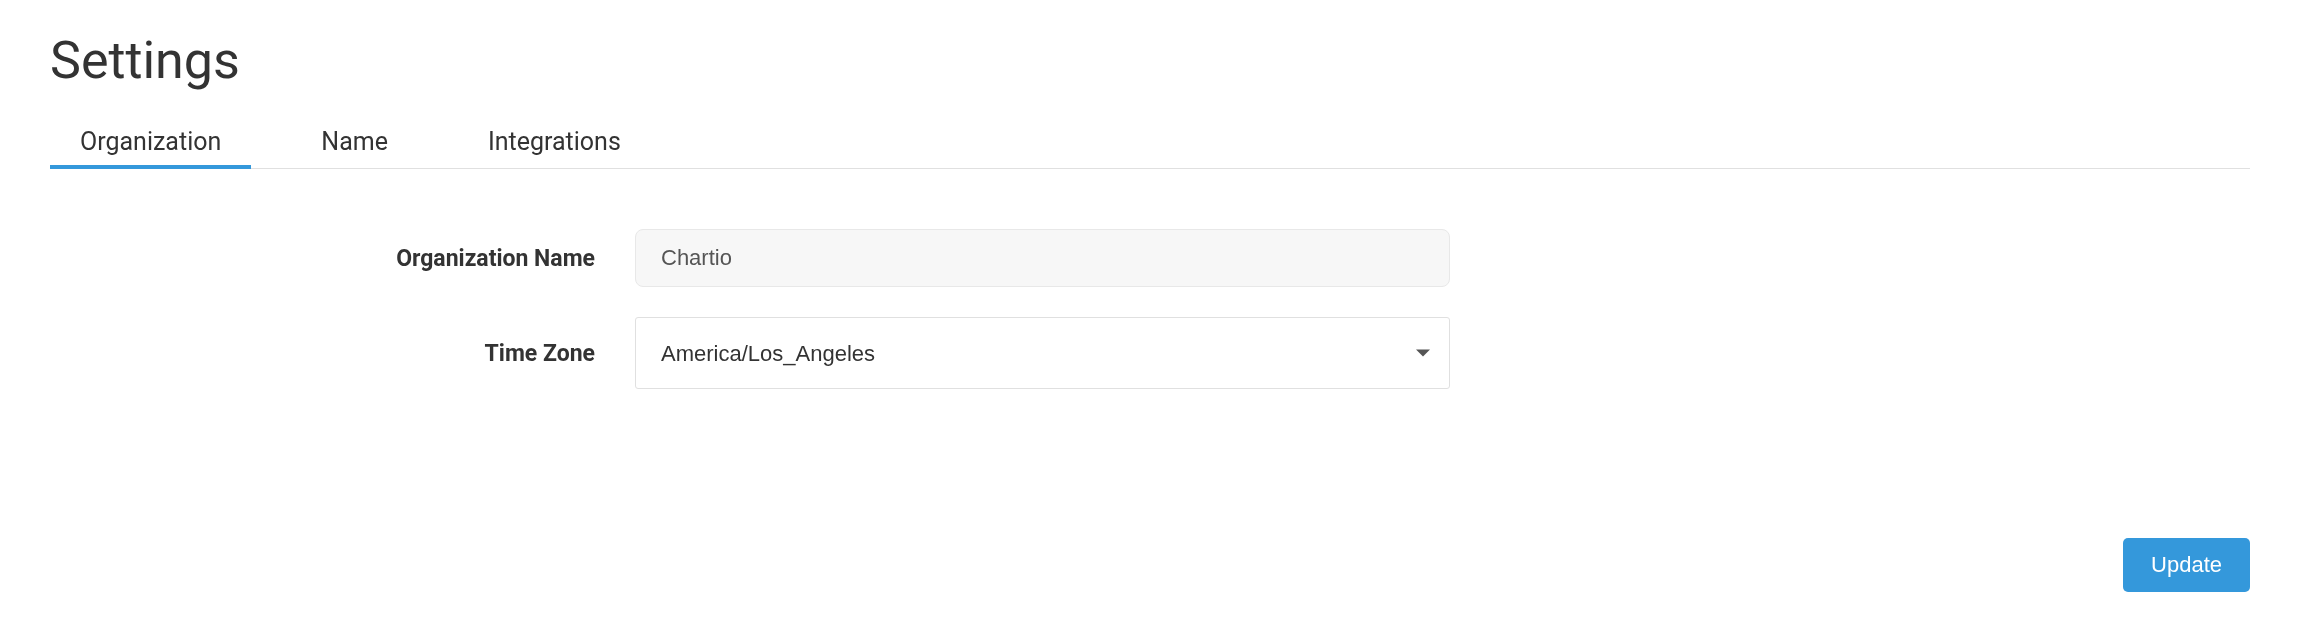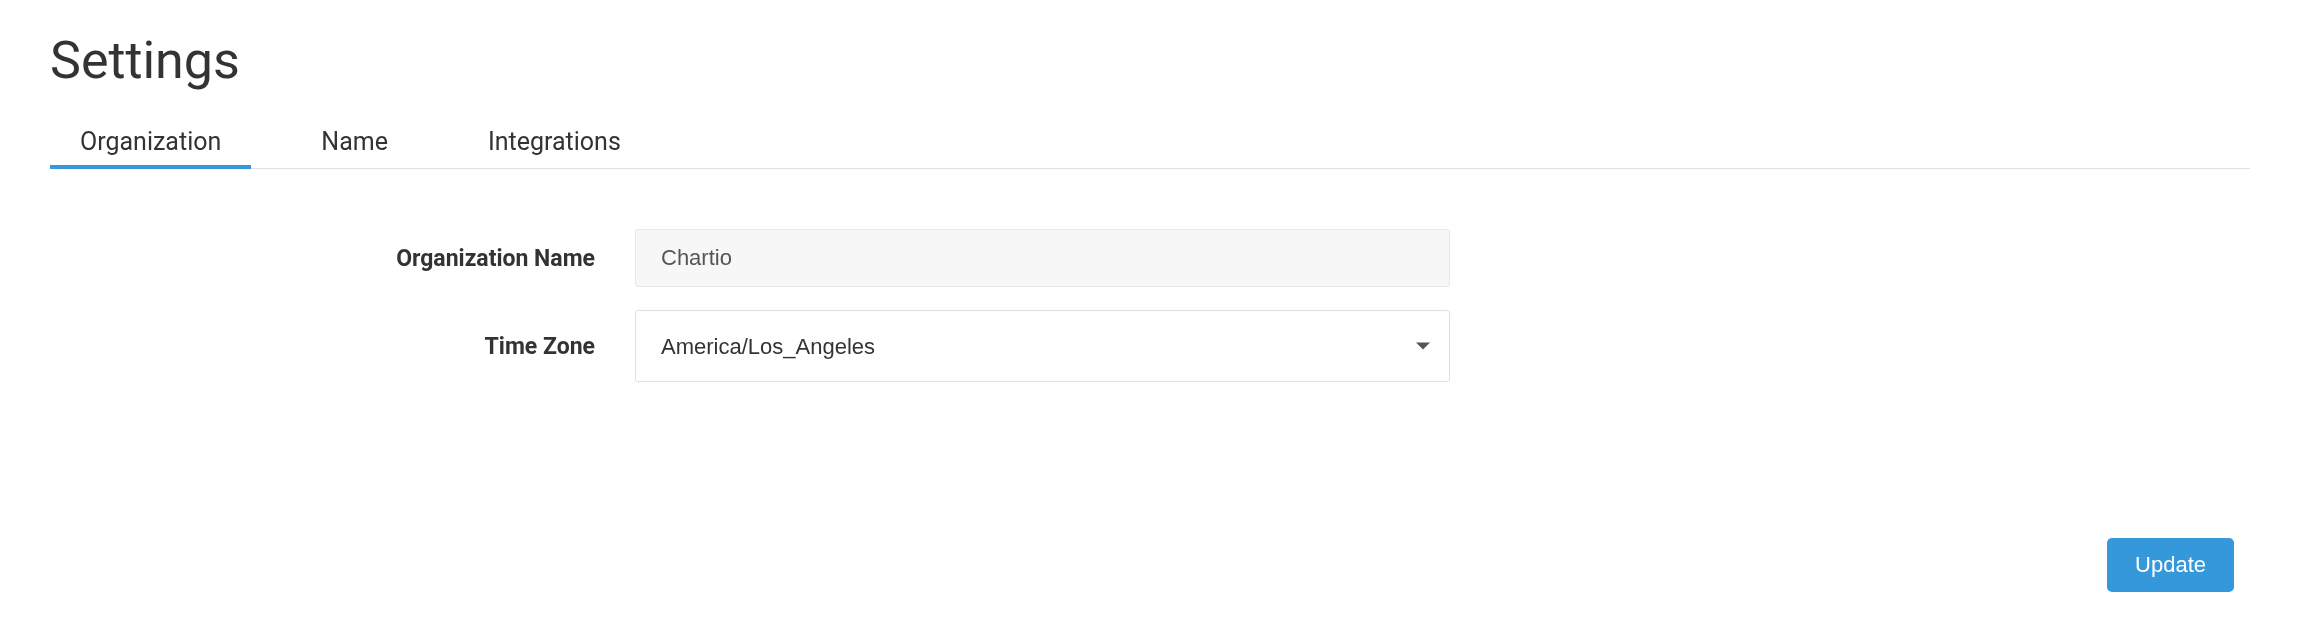--- a/index.html
+++ b/index.html
@@ -48,39 +48,39 @@
       height: 4px;
       background: #3498db;
     }
     .form-container {
       max-width: 1100px;
       margin-left: 300px;
     }
     .form-row {
       display: flex;
       align-items: center;
-      margin-bottom: 23px;
+      margin-bottom: 30px;
     }
     .form-label {
       width: 285px;
       text-align: right;
       padding-right: 40px;
       font-size: 23px;
       font-weight: 700;
       color: #333;
     }
     .form-input {
       flex: 1;
       height: 58px;
       padding: 0 25px;
       font-size: 22px;
       color: #555;
       background: #f7f7f7;
       border: 1px solid #e8e8e8;
-      border-radius: 3px;
+      border-radius: 8px;
       outline: none;
     }
     .form-select {
       flex: 1;
       height: 72px;
       padding: 0 25px;
       font-size: 22px;
       color: #333;
       background: #ffffff;
       border: 1px solid #e0e0e0;
@@ -109,21 +109,21 @@
       border-left: 7px solid transparent;
       border-right: 7px solid transparent;
       border-top: 7px solid #555;
       pointer-events: none;
     }
     .button-row {
       display: flex;
       justify-content: flex-start;
       margin-top: 40px;
       position: absolute;
-      right: 66px;
+      right: 50px;
       bottom: 30px;
     }
     .update-button {
       background: #3498db;
       color: #ffffff;
       border: none;
       border-radius: 5px;
       padding: 14px 28px;
       font-size: 22px;
       cursor: pointer;

